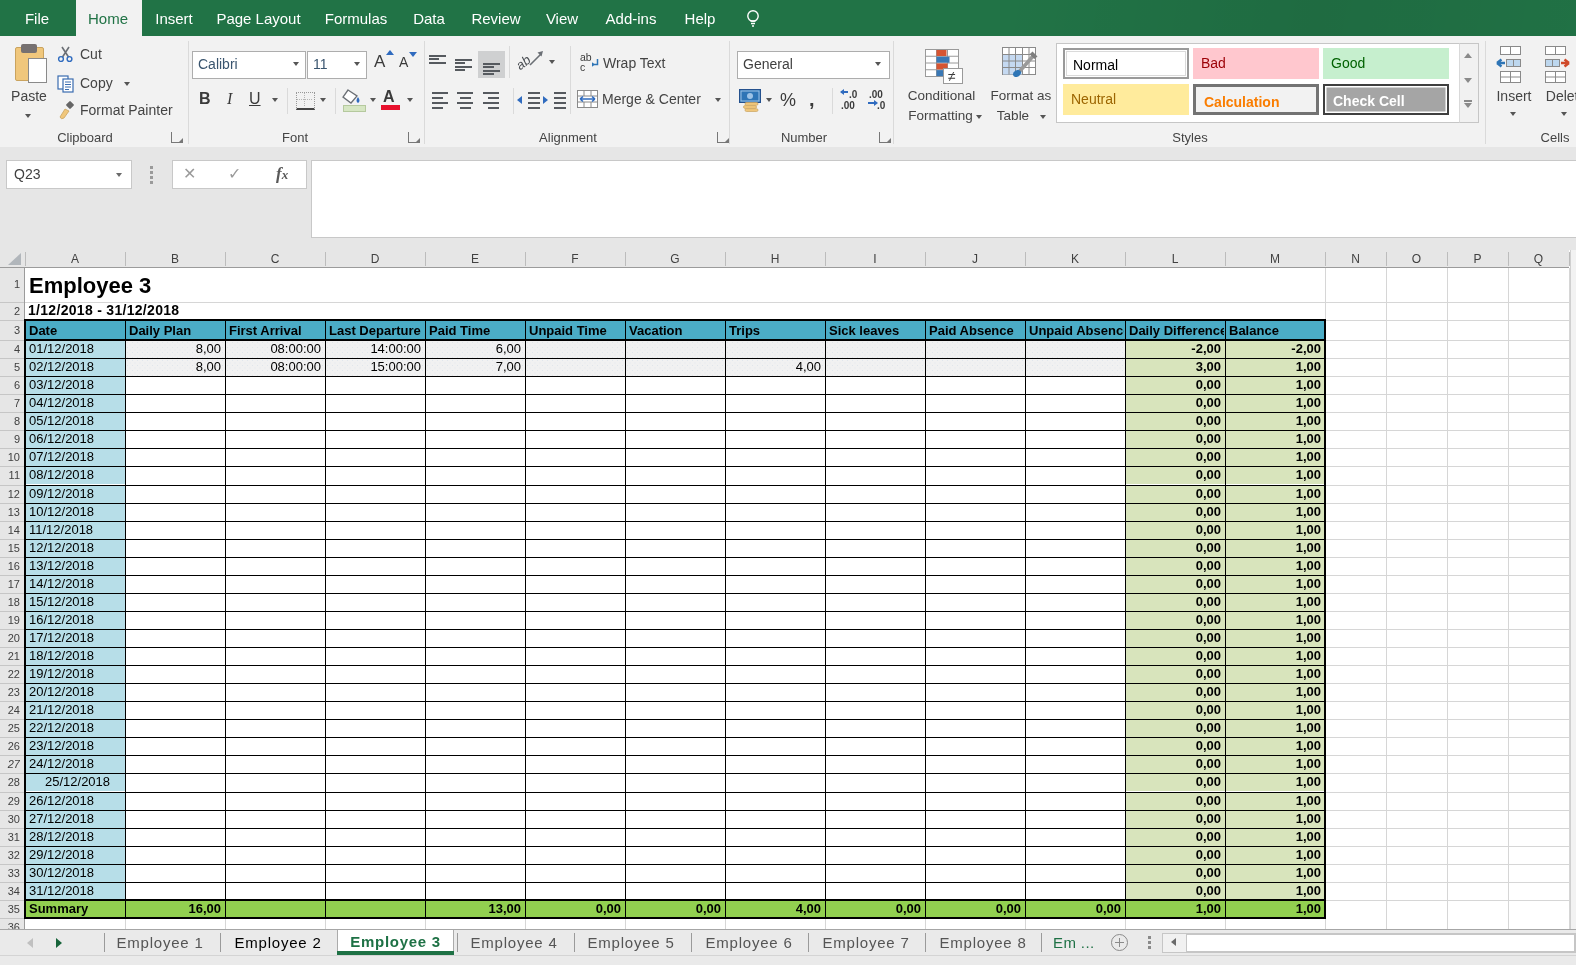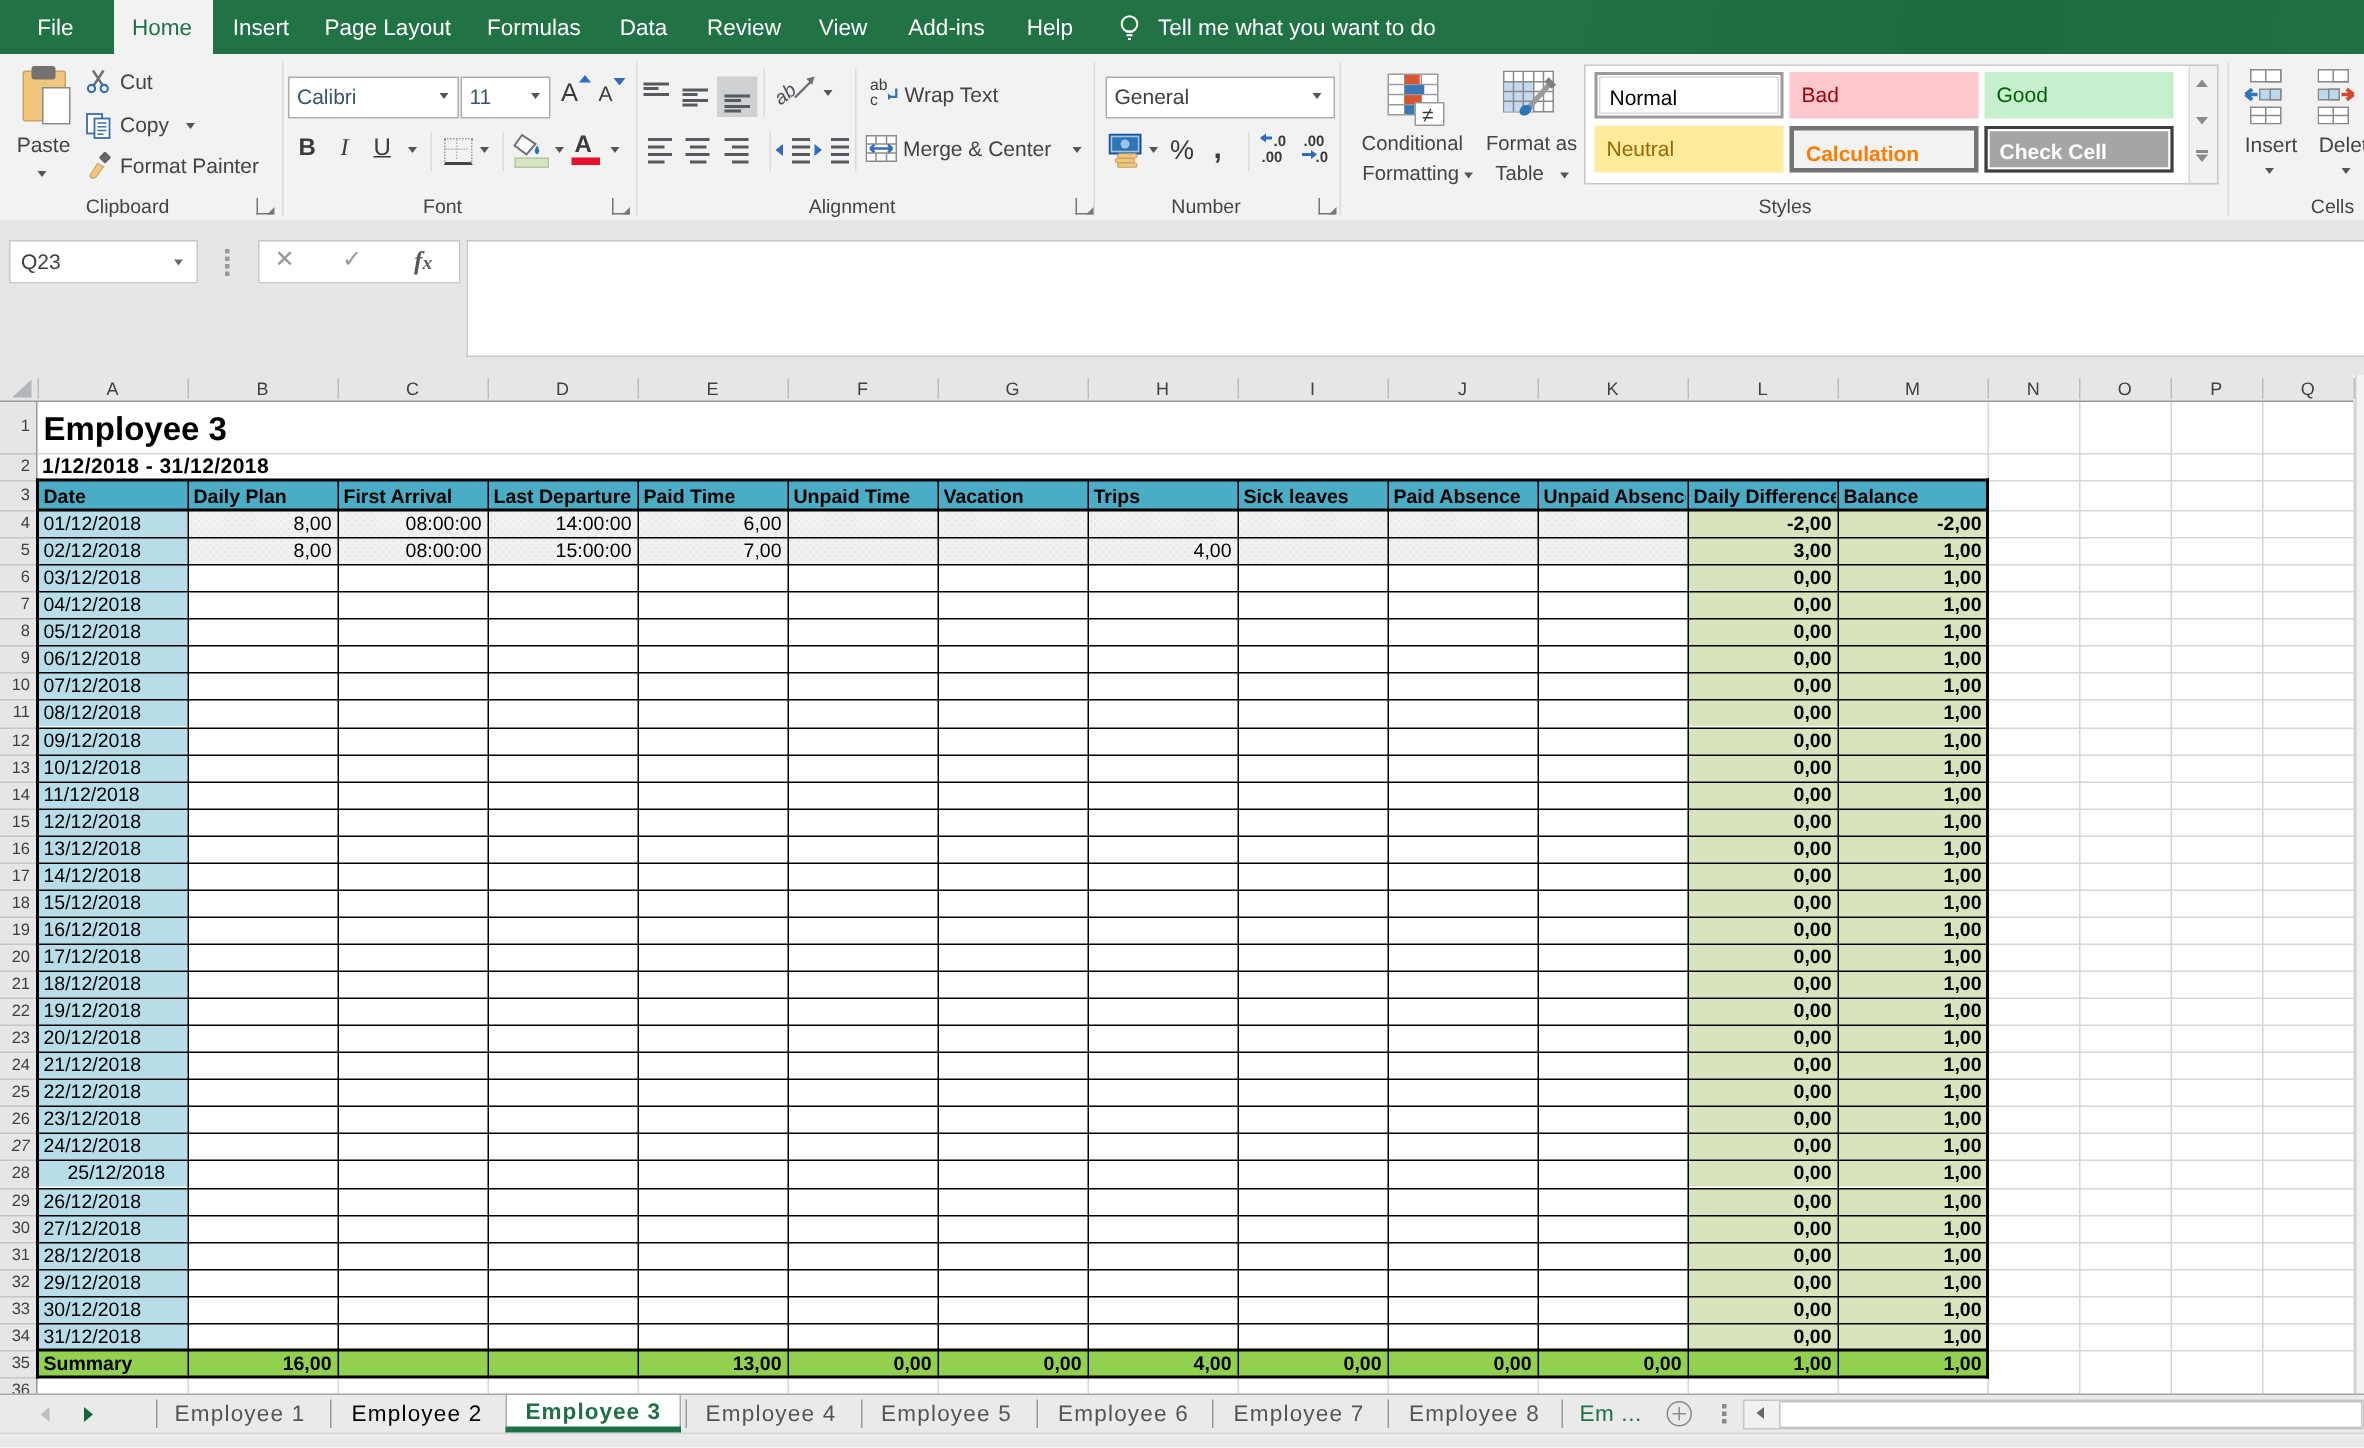--- a/index.html
+++ b/index.html
@@ -25,21 +25,20 @@
 <div class="ab" style="left:296px;top:0;width:120px;height:36px;line-height:37px;text-align:center;color:#fff;font-size:15px;font-weight:400;">Formulas</div>
 <div class="ab" style="left:369px;top:0;width:120px;height:36px;line-height:37px;text-align:center;color:#fff;font-size:15px;font-weight:400;">Data</div>
 <div class="ab" style="left:436px;top:0;width:120px;height:36px;line-height:37px;text-align:center;color:#fff;font-size:15px;font-weight:400;">Review</div>
 <div class="ab" style="left:502px;top:0;width:120px;height:36px;line-height:37px;text-align:center;color:#fff;font-size:15px;font-weight:400;">View</div>
 <div class="ab" style="left:571px;top:0;width:120px;height:36px;line-height:37px;text-align:center;color:#fff;font-size:15px;font-weight:400;">Add-ins</div>
 <div class="ab" style="left:640px;top:0;width:120px;height:36px;line-height:37px;text-align:center;color:#fff;font-size:15px;font-weight:400;">Help</div>
 <svg class="ab" style="left:744px;top:9px;" width="18" height="19" viewBox="0 0 18 19">
 <circle cx="9" cy="7" r="5.2" fill="none" stroke="#fff" stroke-width="1.4"></circle>
 <path d="M6.5 12 L11.5 12 M7 14.5 L11 14.5 M8 17 L10 17" stroke="#fff" stroke-width="1.3"></path>
     </svg>
-<div class="ab" style="left:772px;top:0;height:36px;line-height:37px;color:#fff;font-size:15px;">Tell me what you want to do</div>
 <div class="ab" style="left:0;top:36px;width:1576px;height:111px;background:#f2f2f2;border-bottom:1px solid #d5d5d5;"></div>
 <div class="vline" style="left:187.5px;top:41px;height:103px;"></div>
 <div class="vline" style="left:424px;top:41px;height:103px;"></div>
 <div class="vline" style="left:729px;top:41px;height:103px;"></div>
 <div class="vline" style="left:893px;top:41px;height:103px;"></div>
 <div class="vline" style="left:1485px;top:41px;height:103px;"></div>
 <div class="ab" style="left:15px;top:47px;width:27px;height:32px;background:#f0c77c;border:1px solid #caa35e;border-radius:2px;"></div>
 <div class="ab" style="left:21px;top:44px;width:16px;height:9px;background:#767171;border-radius:2px;"></div>
 <div class="ab" style="left:28px;top:58px;width:17px;height:23px;background:#fff;border:1px solid #8a8a8a;"></div>
 <div class="cmd" style="left:9px;top:88px;width:40px;text-align:center;">Paste</div>

